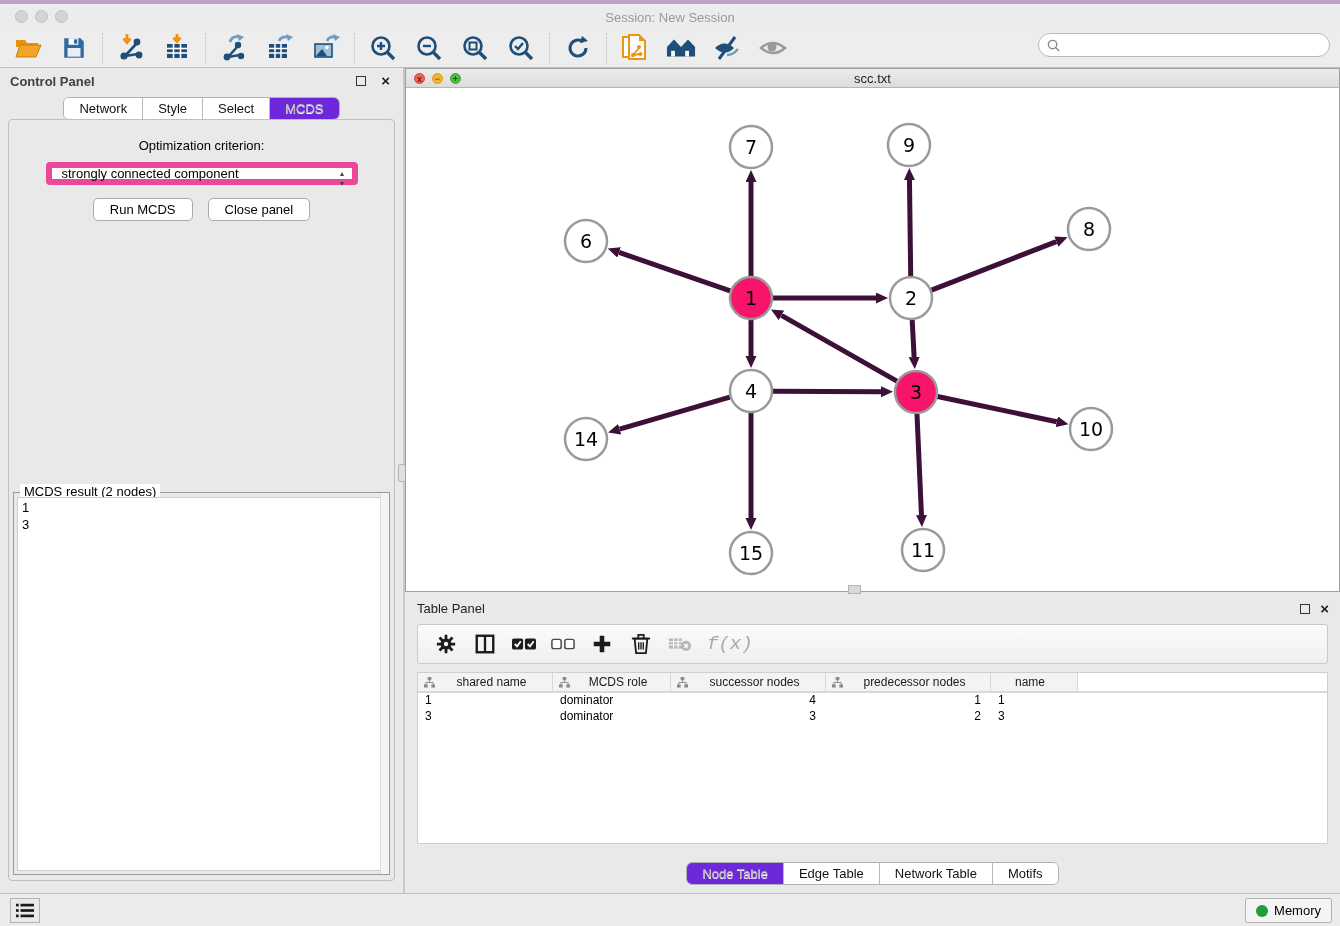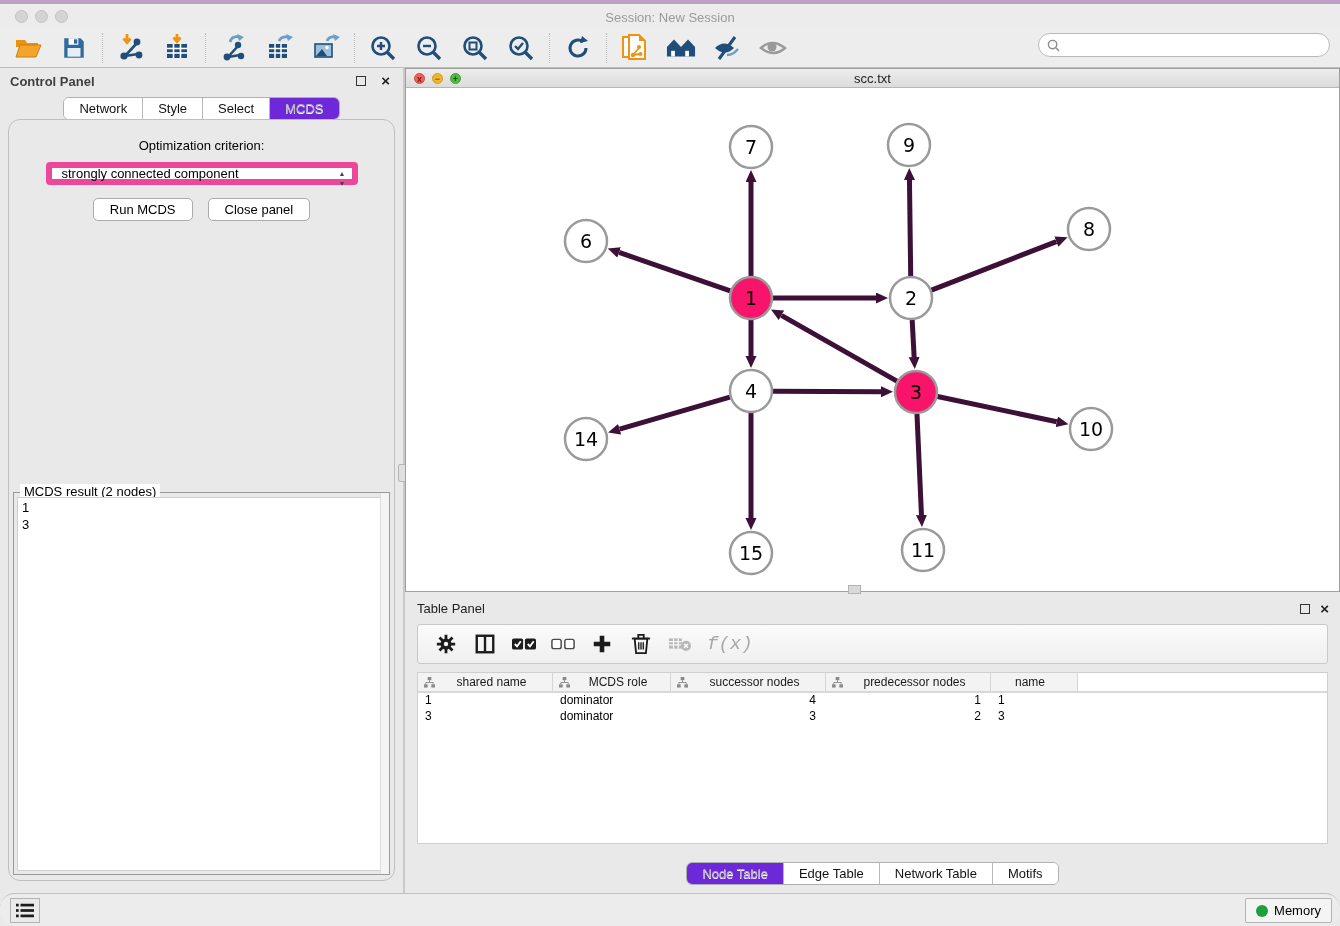--- a/index.html
+++ b/index.html
@@ -31,21 +31,21 @@
   .ph-float { position:absolute; width:10px; height:10px; border:1.5px solid #333; top:8px; }
   .ph-close { position:absolute; top:4px; font-size:15px; font-weight:700; color:#222; line-height:18px; }
   .cp-float{ right:37px; } .cp-close{ right:13px; }
 
   .cp-tabs { position:absolute; left:0; right:0; top:29px; display:flex; justify-content:center; }
   .seg-group { display:flex; border:1px solid #b0b0b0; border-radius:6px; overflow:hidden; background:#fff; }
   .seg { padding:3px 15px; font-size:13px; color:#111; background:#fff; border-right:1px solid #b9b9b9; cursor:default; }
   .seg:last-child { border-right:none; }
   .seg.active { background:#6d28d9; color:#b4b4b4; text-shadow:0 1px 0 #fff; }
 
-  .cp-content { position:absolute; left:8px; right:8px; top:51px; bottom:12px; border:1px solid #bfbfbf; border-radius:12px; background:#e9e9e9; }
+  .cp-content { position:absolute; left:8px; right:8px; top:51px; bottom:12px; border:1px solid #bfbfbf; border-radius:4px; background:#e9e9e9; }
   .opt-label { margin-top:18px; text-align:center; font-size:13px; color:#000; }
   .select-row { display:flex; justify-content:center; margin-top:9px; }
   .cp-select { width:312px; height:23px; background:#fff; border:6px solid #ec4899; border-radius:4px; display:flex; align-items:center; font-size:13px; padding-left:10px; position:relative; }
   .cp-select .stepper { position:absolute; right:6px; top:1px; font-size:7px; color:#444; line-height:10px; text-align:center; }
   .btn-row { display:flex; justify-content:center; gap:15px; margin-top:13px; }
   .cp-btn { height:23px; padding:0 16px; background:#fff; border:1px solid #ababab; border-radius:5px; font-size:13px; color:#000; display:flex; align-items:center; }
 
   .mcds-result { position:absolute; left:4px; right:4px; top:372px; bottom:5px; border:1px solid #9a9a9a; background:#e9e9e9; }
   .mcds-legend { position:absolute; left:6px; top:-9px; background:#ffffff; padding:0 4px; font-size:13px; color:#000; }
   .mcds-text { position:absolute; left:3px; right:3px; top:4px; bottom:3px; background:#fff; border:1px solid #cfcfcf; font-size:13px; color:#000; padding:1px 4px; line-height:17px; }
@@ -78,21 +78,21 @@
   .th-cell .th-ico { margin:0 4px 0 6px; flex:0 0 auto; display:flex; }
   .th-cell .th-label { flex:1; text-align:center; padding-right:8px; }
   .tr-row { display:flex; height:16px; font-size:12px; color:#000; }
   .td-cell { overflow:hidden; white-space:nowrap; }
   .td-left { text-align:left; padding-left:7px; }
   .td-right { text-align:right; padding-right:10px; }
 
   .tp-tabs { position:absolute; left:0; right:0; bottom:8px; display:flex; justify-content:center; }
 
   
-  .status-bar { position:absolute; left:0; top:893px; width:1340px; height:33px; background:#ececec; border-top:1px solid #bfbfbf;border-radius:15px; }
+  .status-bar { position:absolute; left:0; top:893px; width:1340px; height:33px; background:#ececec; border-top:1px solid #bfbfbf; }
   .console-btn { position:absolute; left:10px; top:4px; width:30px; height:25px; background:#eaeaea; border:1px solid #b3b3b3; display:flex; align-items:center; justify-content:center; }
   .memory-btn { position:absolute; right:8px; top:4px; height:25px; padding:0 10px; background:#f4f4f4; border:1px solid #b3b3b3; border-radius:2px; display:flex; align-items:center; gap:6px; font-size:13px; color:#000; }
   .mem-dot { width:12px; height:12px; border-radius:50%; background:#1f9e3c; }
 </style>
 </head>
 <body>
 
 <div class="top-strip"></div>
 <div class="titlebar">
   <span class="traffic t1"></span>

